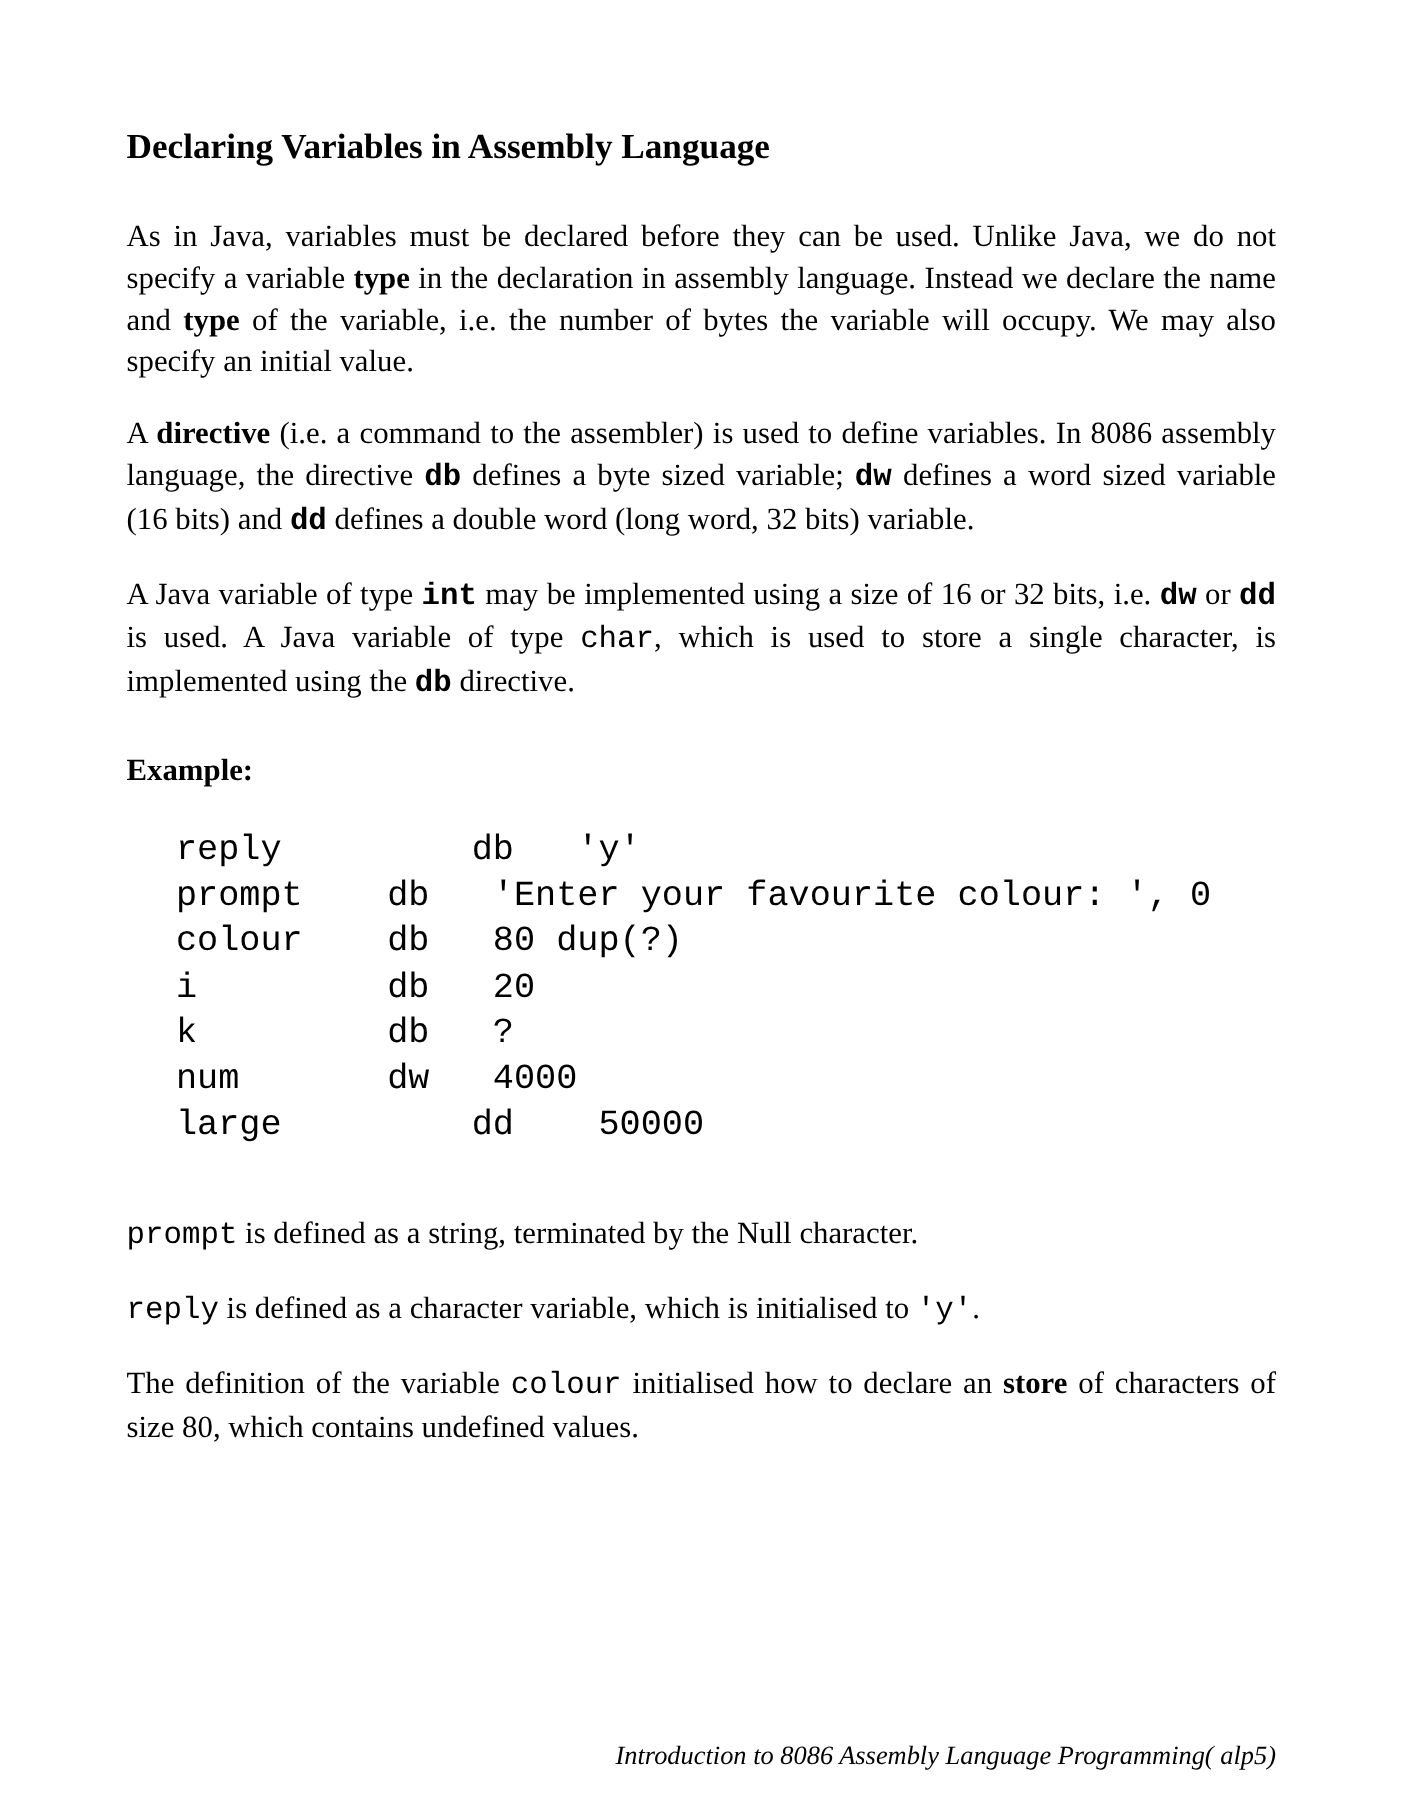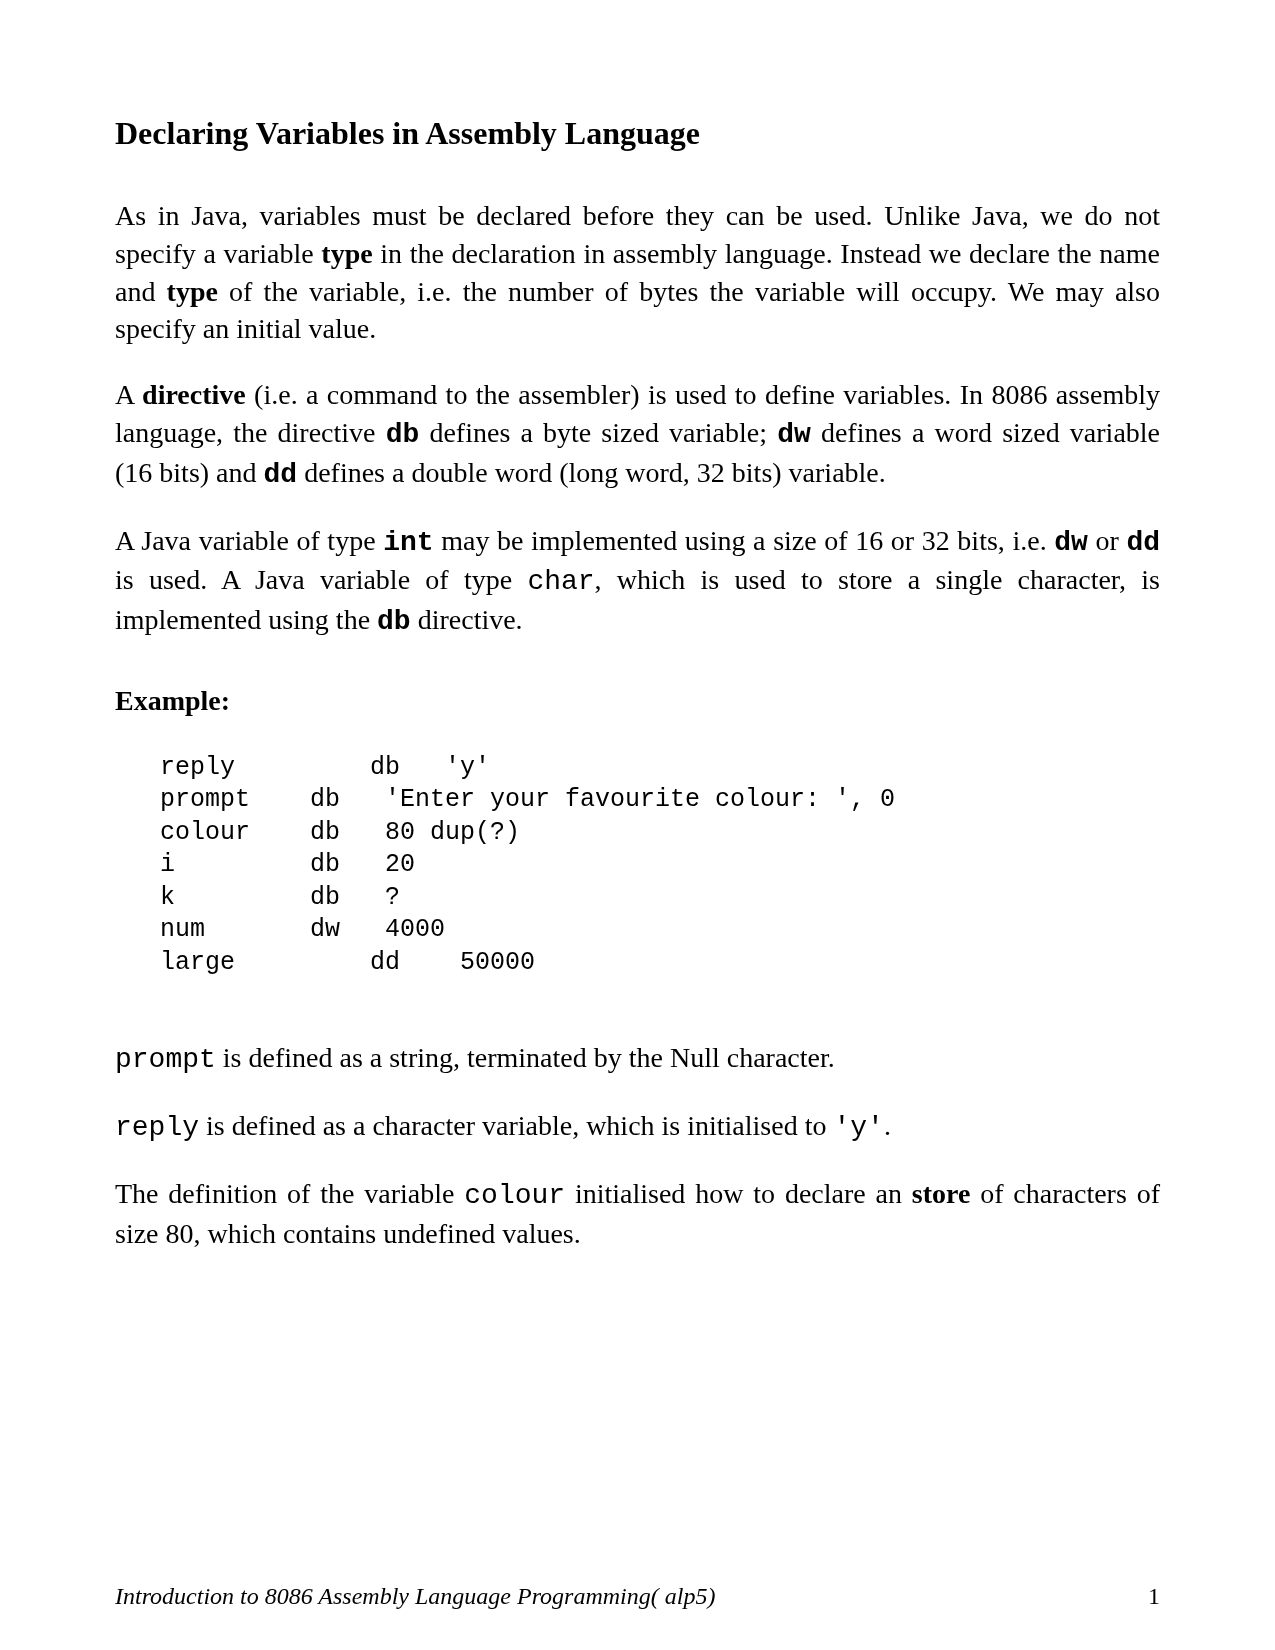--- a/index.html
+++ b/index.html
@@ -30,41 +30,42 @@
       text-align: justify;
     }
     .example-heading {
       font-size: 28px;
       font-weight: bold;
       margin-top: 44px;
       margin-bottom: 35px;
     }
     pre {
       font-family: 'Courier New', Courier, monospace;
-      font-size: 25px;
+      font-size: 32px;
       line-height: 1.3;
       margin-left: 45px;
       margin-bottom: 60px;
       white-space: pre;
     }
     .mono {
       font-family: 'Courier New', Courier, monospace;
     }
     .footer {
       position: absolute;
       bottom: 40px;
       left: 115px;
       right: 115px;
       display: flex;
       justify-content: space-between;
       font-style: italic;
       font-size: 24px;
       overflow: hidden;
       height: 26px;
       align-items: flex-end;
+      flex-direction: column;
     }
     .footer-title {
       font-style: italic;
     }
     .page-num {
       font-style: normal;
     }
     strong {
       font-weight: bold;
     }

